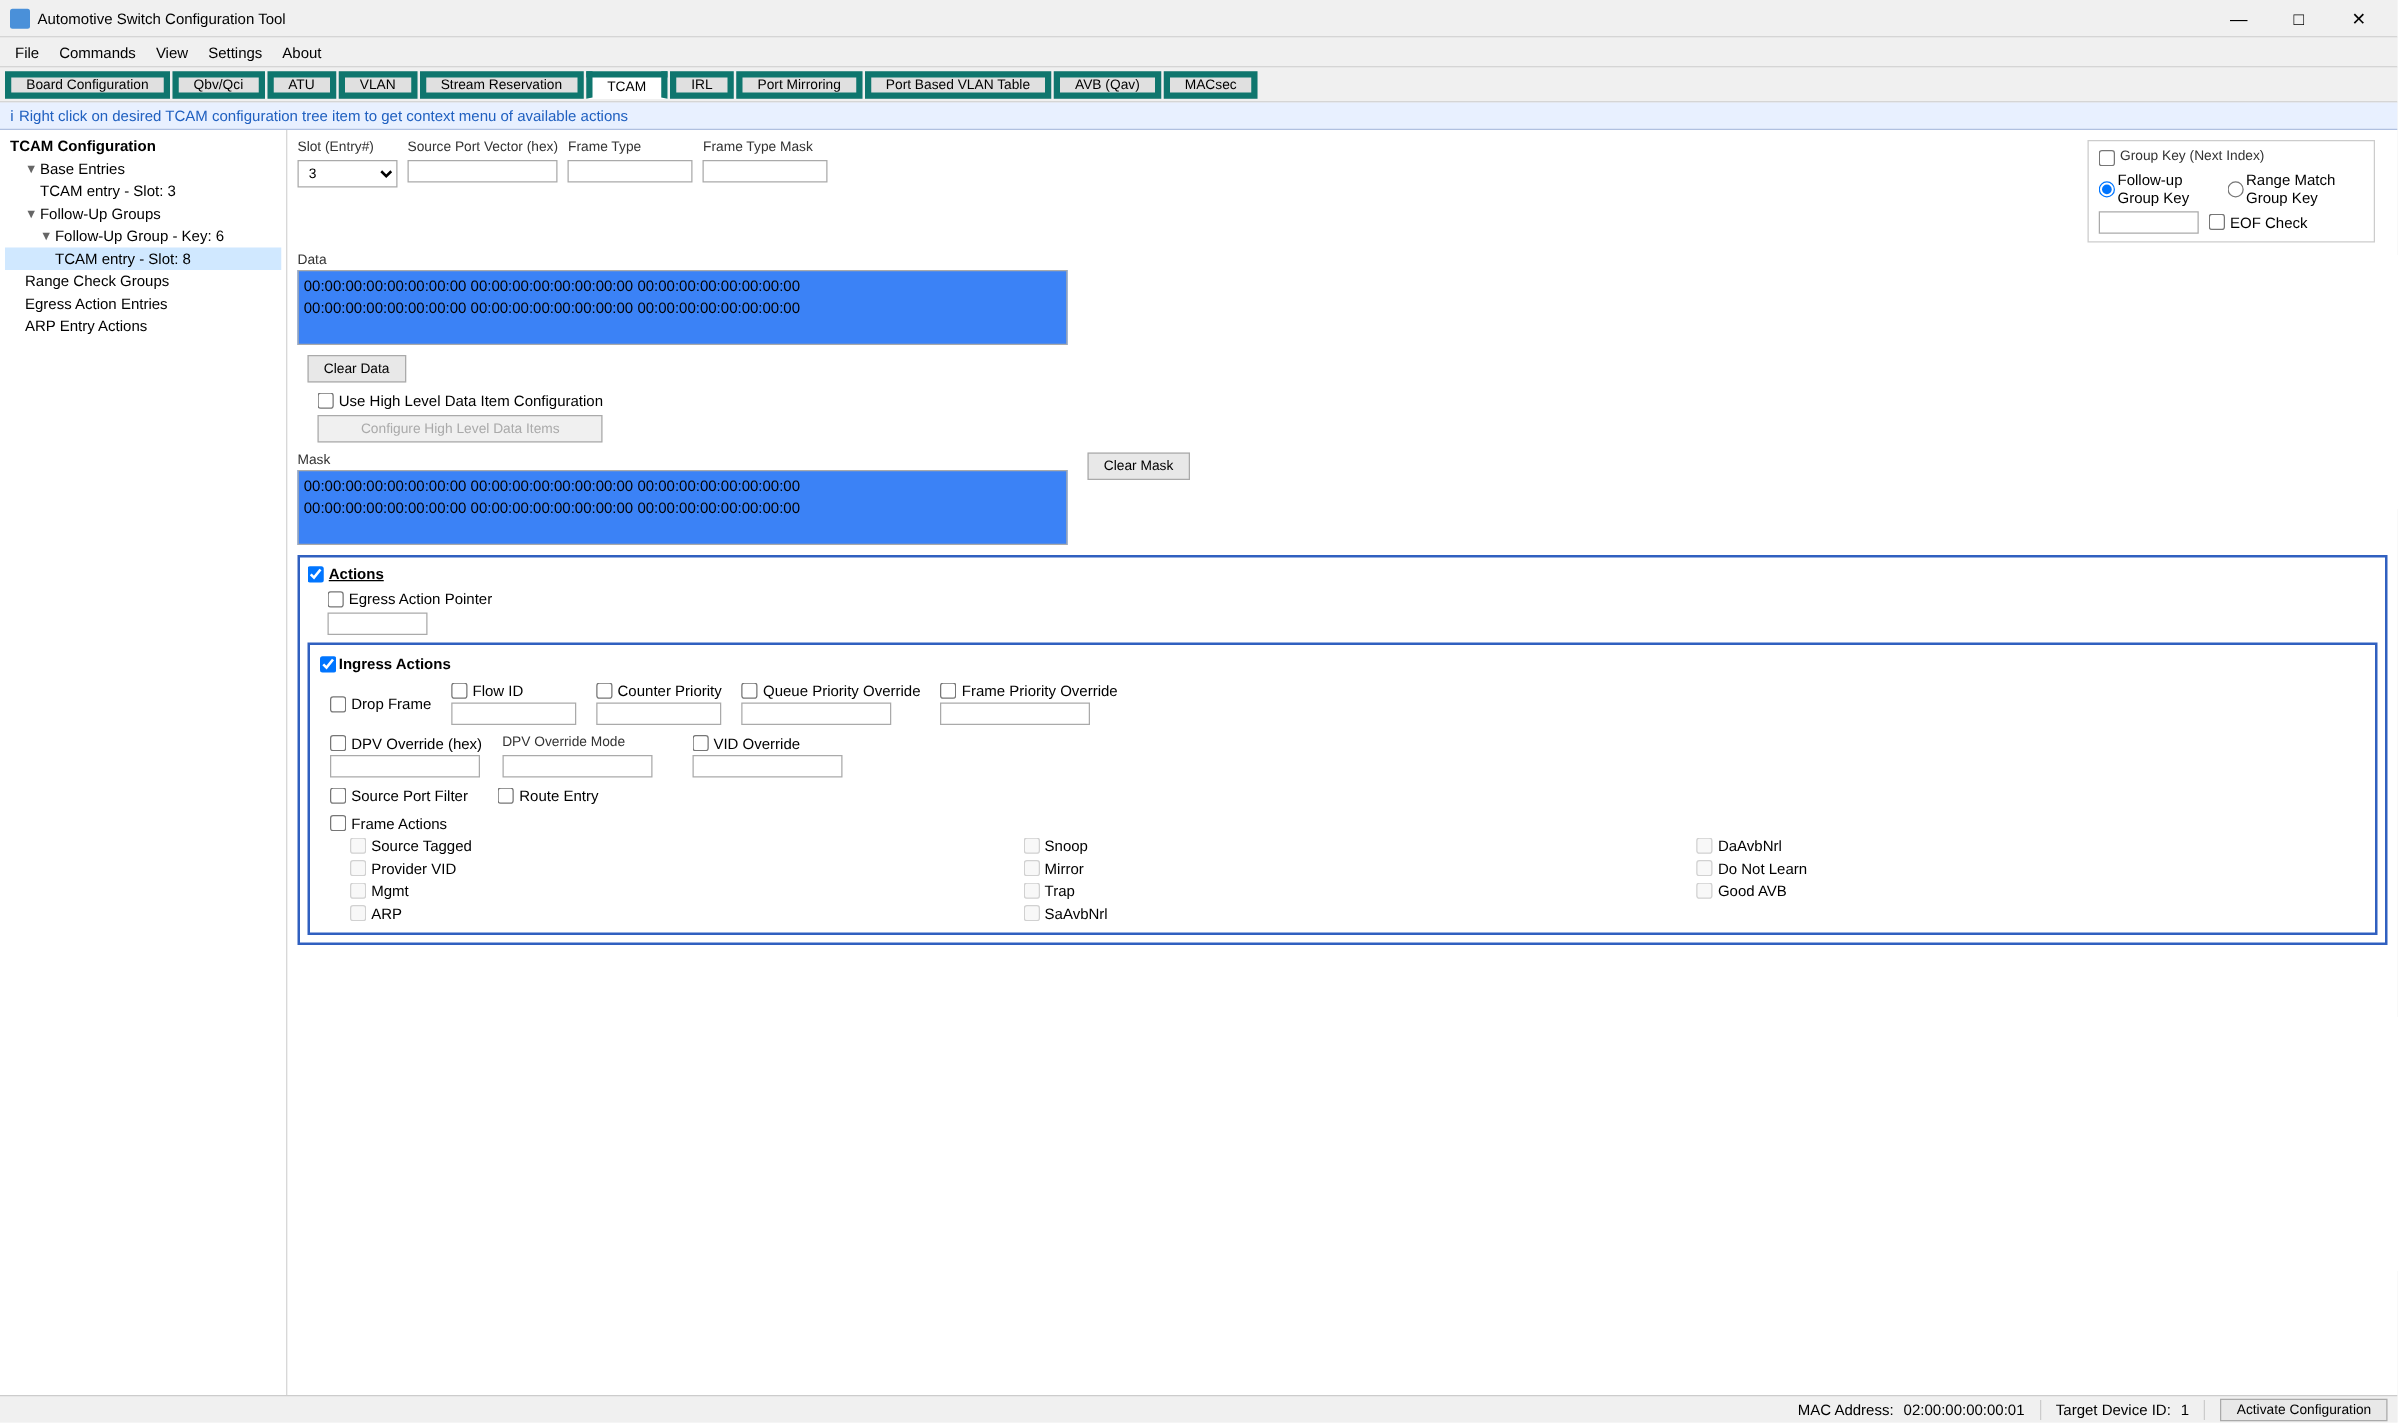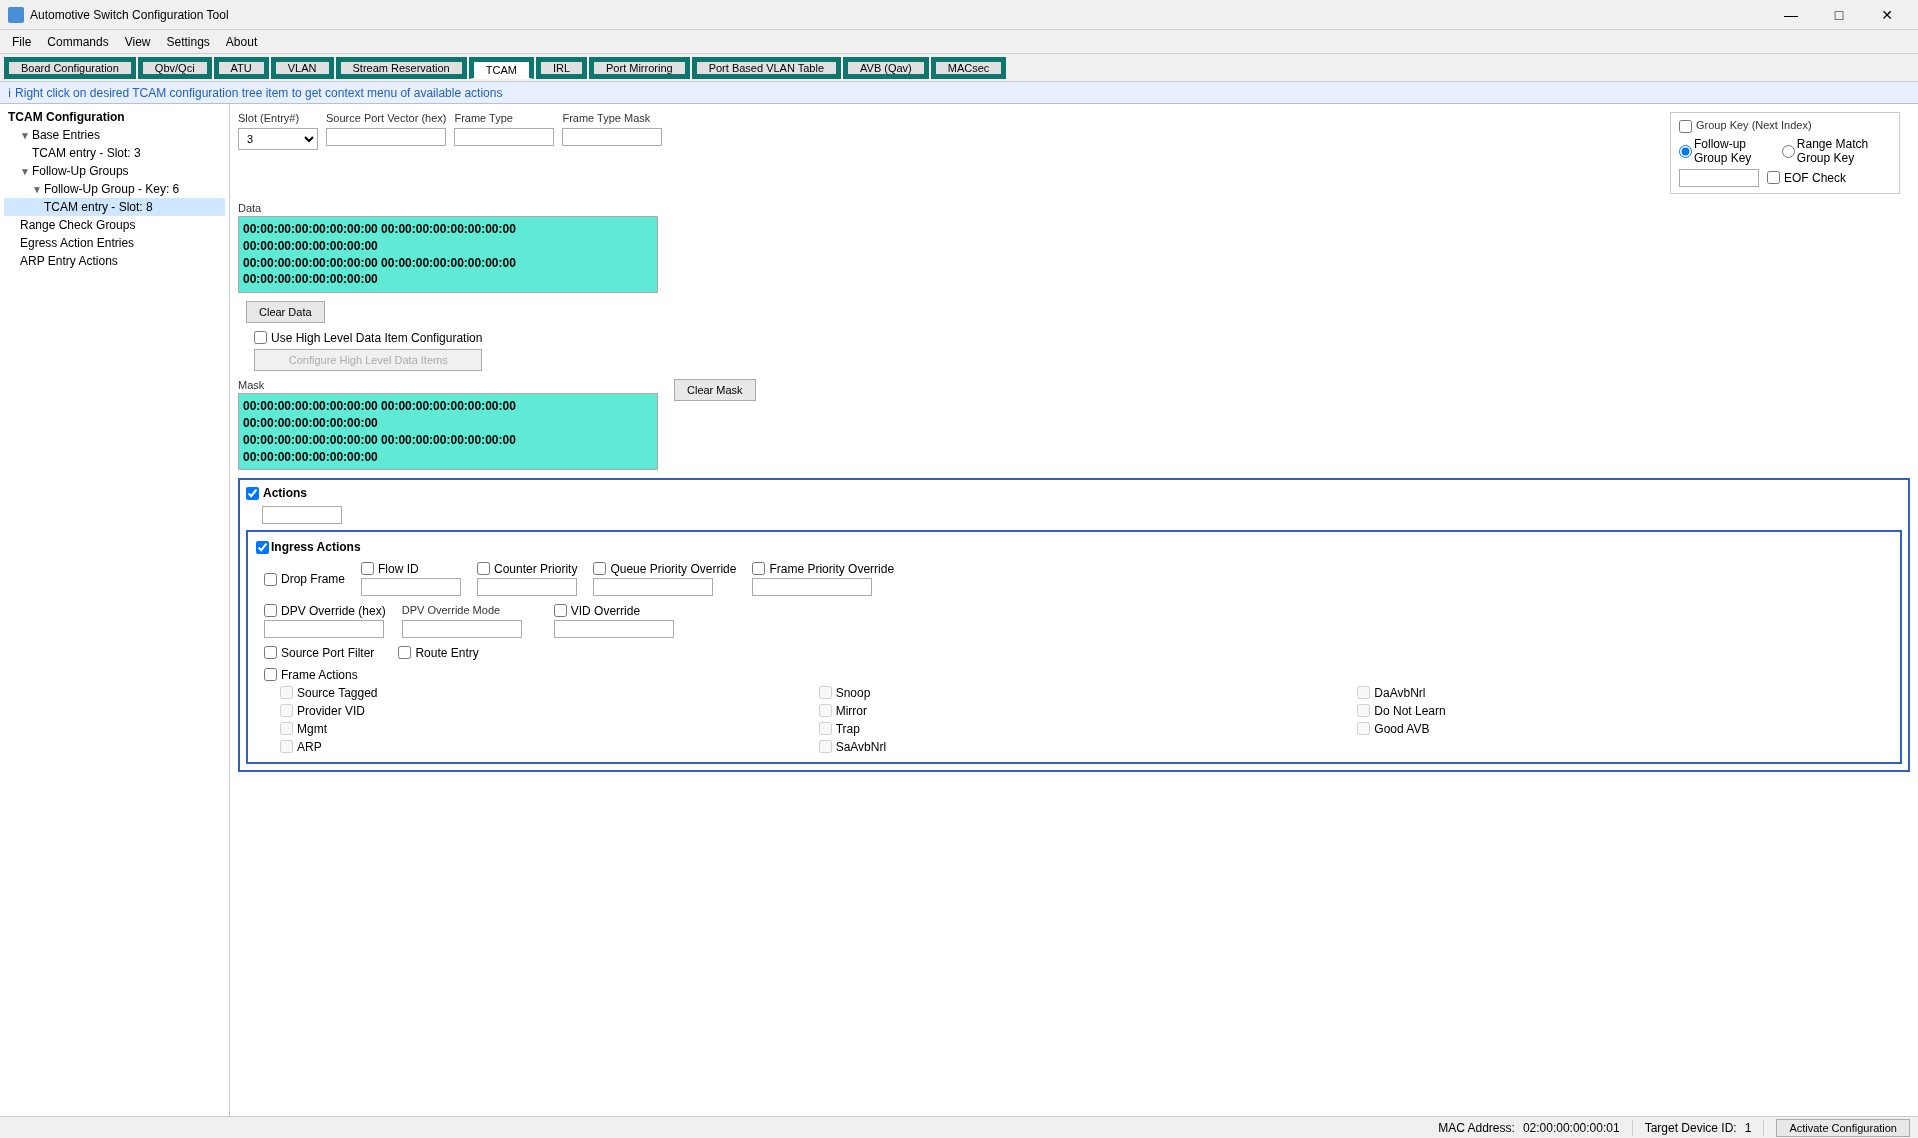--- a/index.html
+++ b/index.html
@@ -154,24 +154,23 @@
       margin-bottom: 2px;
     }
 
     
     .data-area {
       border: 1px solid #aaa;
       padding: 4px;
       font-family: 'Courier New', monospace;
       font-size: 10px;
       min-height: 60px;
-      width: 420px;
-      background: #5eead4;
+      width: 616px;
+      background: #3b82f6;
       line-height: 1.4;
-      font-weight: bold;
     }
 
     .btn {
       padding: 4px 12px;
       border: 1px solid #aaa;
       background: #e8e8e8;
       cursor: pointer;
       font-size: 11px;
       white-space: nowrap;
     }
@@ -407,23 +406,27 @@
             <div>00:00:00:00:00:00:00:00  00:00:00:00:00:00:00:00  00:00:00:00:00:00:00:00</div>
           </div>
         </div>
         <div style="display:flex;flex-direction:column;justify-content:flex-end;gap:4px;padding-left:8px;">
           <button class="btn">Clear Mask</button>
         </div>
       </div>
     </div>
 
     <div class="actions-section">
-      <div style="display:flex;align-items:center;gap:4px;margin-bottom:6px;">
+      <div style="display:flex;align-items:center;gap:4px;margin-bottom:6px;text-decoration:underline;">
         <input type="checkbox" checked="" style="">
         <span style="font-weight:bold;">Actions</span>
+      </div>
+      <div style="display:flex;align-items:center;gap:4px;margin-bottom:4px;padding-left:16px;">
+        <input type="checkbox" style="">
+        <span>Egress Action Pointer</span>
       </div>
       <div style="padding-left:16px;">
         <input type="text" style="width: 80px;">
       </div>
 
       <div class="ingress-section" style="margin-top:6px;">
         <div style="display:flex;align-items:center;gap:2px;margin-bottom:8px;">
           <input type="checkbox" checked="" style="">
           <span style="font-weight:bold;">Ingress Actions</span>
         </div>

